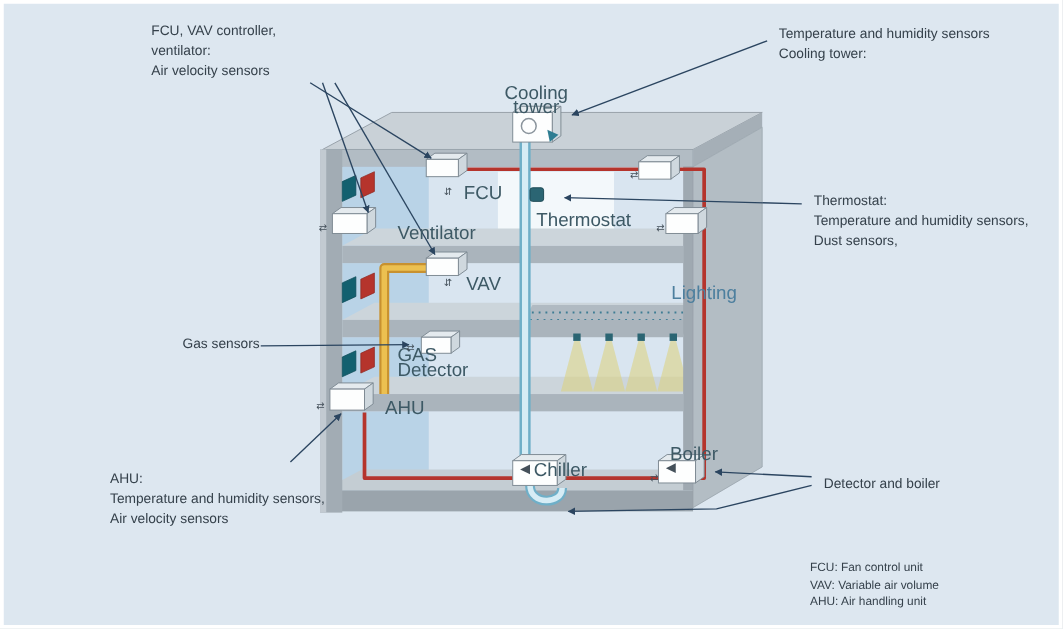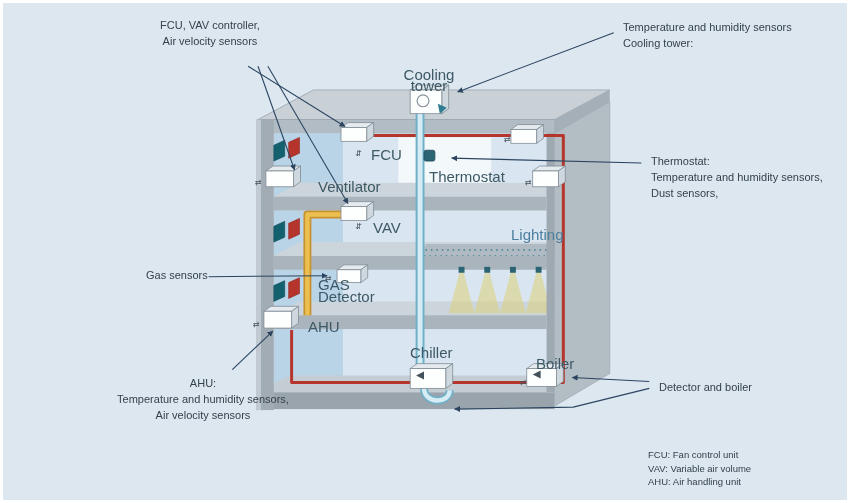--- a/index.html
+++ b/index.html
@@ -1,19 +1,19 @@
 <!DOCTYPE html>
 <html><head>
 <meta charset="utf-8">
 <style>
   html,body{margin:0;padding:0;background:#ffffff;}
   .frame{position:relative;width:850px;height:503px;background:#dde7f0;border:3px solid #ffffff;outline:1px solid #d7d7d7;box-sizing:border-box;overflow:hidden;font-family:"Liberation Sans",sans-serif;}
   .layer{position:absolute;left:0;top:0;width:100%;height:100%;}
   .ann{position:absolute;font-size:11px;line-height:16px;color:#35414b;}
-  .ann.center{text-align:center;}
+  .ann.center{text-align:left;}
   .eq{position:absolute;font-size:15px;line-height:11px;color:#3d5965;}
   .eq.light{color:#4d7f9e;}
   .legend{position:absolute;font-size:9.5px;line-height:13.5px;color:#35414b;}
   .icon{position:absolute;font-size:8px;line-height:8px;color:#44505a;font-family:"DejaVu Sans",sans-serif;}
 </style>
 </head>
 <body>
 
 <div class="frame">
 
@@ -173,20 +173,21 @@
       <line x1="644" y1="162" x2="452" y2="157" marker-end="url(#arrow)"></line>
       <line x1="206" y1="277" x2="326" y2="276" marker-end="url(#arrow)"></line>
       <line x1="230" y1="371" x2="271" y2="332" marker-end="url(#arrow)"></line>
       <line x1="652" y1="383" x2="574" y2="379" marker-end="url(#arrow)"></line>
       <polyline points="652,390 575,409 455,411" marker-end="url(#arrow)"></polyline>
     </g>
   </svg>
 
   <div class="ann center" style="left:118px;top:14px;width:178px;">
     <div>FCU, VAV controller,</div>
+    <div>ventilator:</div>
     <div>Air velocity sensors</div>
   </div>
 
   <div class="ann" style="left:620px;top:16px;width:215px;">
     <div>Temperature and humidity sensors</div>
     <div>Cooling tower:</div>
   </div>
 
   <div class="ann" style="left:648px;top:150px;width:200px;">
     <div>Thermostat:</div>
@@ -212,25 +213,25 @@
     <div>FCU: Fan control unit</div>
     <div>VAV: Variable air volume</div>
     <div>AHU: Air handling unit</div>
   </div>
 
   <div class="eq" style="left:381px;top:66px;width:90px;text-align:center;">Cooling tower</div>
   <div class="eq" style="left:368px;top:146px;">FCU</div>
   <div class="eq" style="left:426px;top:168px;">Thermostat</div>
   <div class="eq" style="left:315px;top:178px;">Ventilator</div>
   <div class="eq" style="left:370px;top:219px;">VAV</div>
-  <div class="eq light" style="left:468px;top:226px;padding-left:40px;">Lighting</div>
+  <div class="eq light" style="left:494px;top:226px;padding-left:40px;">Lighting</div>
   <div class="eq" style="left:315px;top:276px;">GAS</div>
   <div class="eq" style="left:315px;top:288px;">Detector</div>
   <div class="eq" style="left:305px;top:318px;">AHU</div>
-  <div class="eq" style="left:407px;top:344px;">Chiller</div>
+  <div class="eq" style="left:407px;top:368px;padding-left:17px;">Chiller</div>
   <div class="eq" style="left:533px;top:355px;">Boiler</div>
 
   <div class="icon" style="left:352px;top:147px;">⇵</div>
   <div class="icon" style="left:352px;top:220px;">⇵</div>
   <div class="icon" style="left:252px;top:176px;">⇄</div>
   <div class="icon" style="left:501px;top:133px;">⇄</div>
   <div class="icon" style="left:522px;top:176px;">⇄</div>
   <div class="icon" style="left:250px;top:318px;">⇄</div>
   <div class="icon" style="left:322px;top:272px;">⇄</div>
   <div class="icon" style="left:517px;top:376px;">⇄</div>

